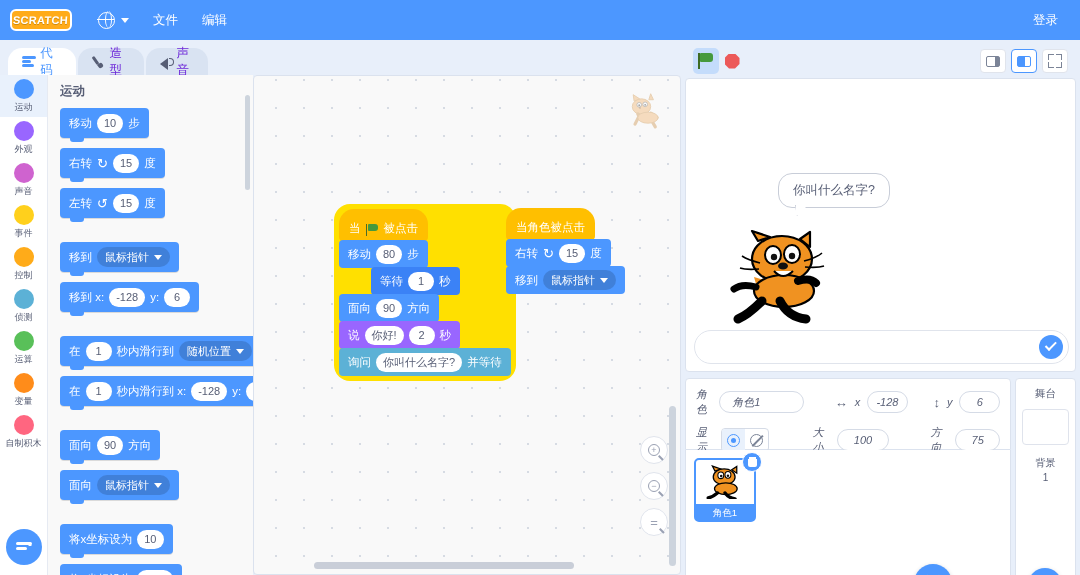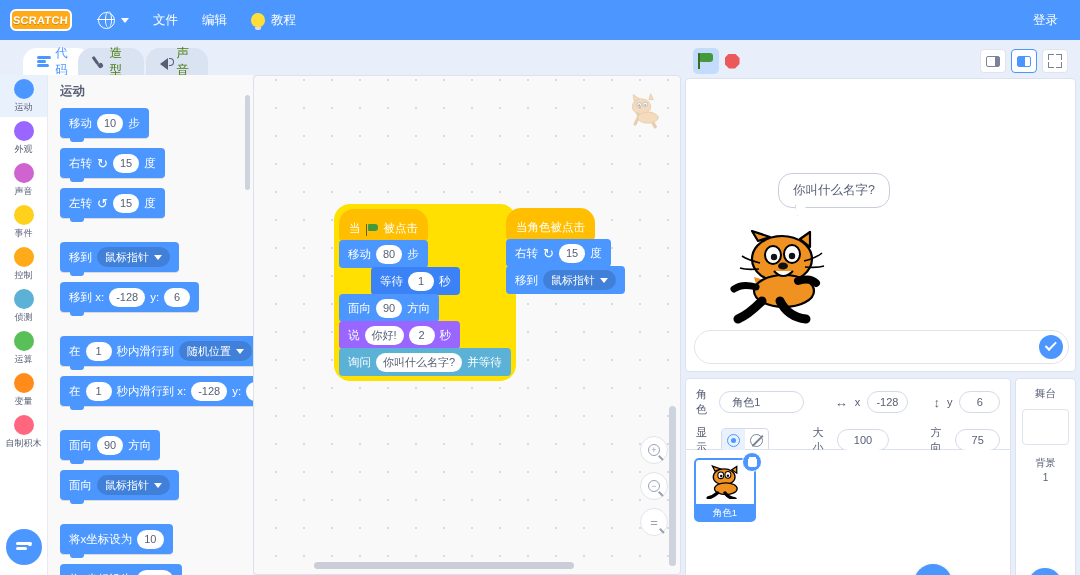--- a/index.html
+++ b/index.html
@@ -46,25 +46,25 @@
   .menu-spacer { flex: 1; }
 
   
   .tabsbar {
     position:absolute; left:0; top:40px; width:1080px; height:35px;
     background:#e8effa;
   }
   .tab {
     position:absolute; top:8px; height:27px; border-radius:14px 14px 0 0;
     display:flex; align-items:center; padding:0 14px; font-size:12.5px;
-    color:#4d7c0f; cursor:pointer; gap:6px;
+    color:#6d28d9; cursor:pointer; gap:6px;
   }
   .tab.inactive { background:#d9e3f2; }
   .tab.active { background:#fff; color:#4c97ff; }
-  #tab0 { left:23px; width:68px; }
+  #tab0 { left:8px; width:68px; }
   #tab1 { left:78px; width:66px; }
   #tab2 { left:146px; width:62px; }
   .ic-code { width:14px;height:11px;position:relative; }
   .ic-code i { position:absolute; left:0; height:3px; border-radius:1.5px; background:#4c97ff; display:block;}
   .ic-code i:nth-child(1){ top:0; width:14px;}
   .ic-code i:nth-child(2){ top:4px; width:9px;}
   .ic-code i:nth-child(3){ top:8px; width:12px;}
   .ic-brush { width:14px;height:14px;position:relative; }
   .ic-brush::before{content:"";position:absolute;left:2px;top:1px;width:3px;height:9px;
     background:#575e75;transform:rotate(-35deg);border-radius:1px;}
@@ -228,21 +228,21 @@
     display:flex;align-items:center;justify-content:center;cursor:pointer; }
   .chk { width:11px;height:6px;border-left:2.2px solid #fff;border-bottom:2.2px solid #fff;
     transform:rotate(-45deg) translate(1px,-2px); }
 
   
   .spriteinfo {
     position:absolute; left:4px; top:338px; width:326px; height:72px;
     background:#fff; border:1px solid #dbe2ee; border-radius:4px 4px 0 0;
     padding:8px 10px; font-size:11px; color:#575e75;
   }
-  .sirow { display:flex; align-items:center; gap:7px; margin-bottom:8px; }
+  .sirow { display:flex; align-items:center; gap:7px; margin-bottom:8px;font-style:italic; }
   .pill { border:1px solid #d5dbe6; border-radius:12px; height:22px;
     display:flex;align-items:center;justify-content:center;font-size:11px;
     color:#575e75; background:#fff; }
   .pill.name { width:110px; justify-content:flex-start; padding-left:12px; }
   .pill.num { width:54px; }
   .togglegrp { display:flex; border:1px solid #d5dbe6; border-radius:4px; overflow:hidden; }
   .tg { width:28px;height:22px;display:flex;align-items:center;justify-content:center;cursor:pointer;}
   .tg.on { background:#e9f1fc; }
   .eye { width:13px;height:13px;border-radius:50%;border:1.7px solid #4c97ff;
     display:flex;align-items:center;justify-content:center;}
@@ -294,24 +294,20 @@
   <div class="menubar">
     <div class="logo">
       <span class="logo-text">SCRATCH</span>
     </div>
     <div class="menu-item">
       <span class="globe"></span>
       <span class="caret"></span>
     </div>
     <div class="menu-item">文件</div>
     <div class="menu-item">编辑</div>
-    <div class="menu-item">
-      <span class="bulb"></span>
-      <span>教程</span>
-    </div>
     <div class="menu-spacer"></div>
     <div class="menu-item">登录</div>
   </div>
 
   <div class="tabsbar">
     <div class="tab active" id="tab0">
       <span class="ic-code">
           <i></i>
           <i></i>
           <i></i>

